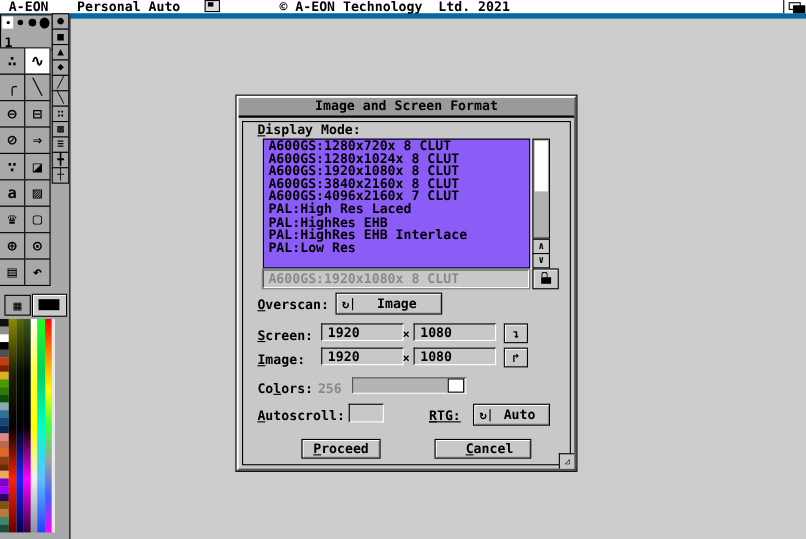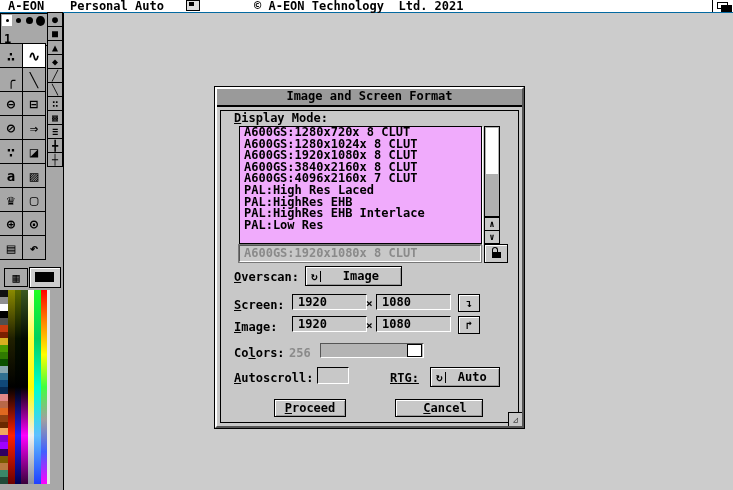--- a/index.html
+++ b/index.html
@@ -1,20 +1,20 @@
 <!DOCTYPE html>
 <html><head>
 <meta charset="utf-8">
 <style>
   html,body{margin:0;padding:0;background:#666;}
   #screen{position:relative;width:733px;height:490px;background:#ccc;overflow:hidden;
           font-family:"DejaVu Sans Mono",monospace;font-weight:bold;color:#000;}
   
   #menubar{position:absolute;left:0;top:0;width:733px;height:12px;background:#fff;
-           border-bottom:1px solid #0369a1;font-size:12px;line-height:12px;}
+           border-bottom:5px solid #0369a1;font-size:12px;line-height:12px;}
   #menubar span{position:absolute;top:0;white-space:pre;}
   #app-name{left:8px;} #app-title{left:70px;} #copyright{left:254px;}
   #menubar-icon{position:absolute;left:186px;top:1px;width:12px;height:9px;
                 border:1px solid #000;background:#ddd;}
   #menubar-icon i{position:absolute;left:2px;top:1px;width:5px;height:4px;background:#000;}
   #depth-gadget{position:absolute;right:0;top:0;width:20px;height:12px;background:#fff;
                 border-left:1px solid #000;}
   #depth-gadget .r1{position:absolute;left:4px;top:2px;width:9px;height:5px;border:1px solid #000;background:#fff;}
   #depth-gadget .r2{position:absolute;left:8px;top:5px;width:9px;height:5px;border:1px solid #000;background:#000;}
   
@@ -48,21 +48,21 @@
   
   #dialog{position:absolute;left:215px;top:87px;width:305px;height:337px;background:#c8c8c8;
           border:2px solid;border-color:#fff #555 #555 #fff;outline:1px solid #000;font-size:12px;}
   #dialog-titlebar{position:absolute;left:0;top:0;right:0;height:16px;background:#9a9a9a;
                    border-bottom:2px solid #000;text-align:center;line-height:15px;}
   #dialog-frame{position:absolute;left:3px;top:21px;right:3px;bottom:3px;border:1px solid #000;}
   .lbl{position:absolute;white-space:pre;}
   .u{text-decoration:underline;}
   #display-mode-label{left:17px;top:22px;}
   #mode-list{position:absolute;left:22px;top:37px;width:241px;height:116px;border:1px solid #000;
-             background:#f0abfc;overflow:hidden;box-shadow:1px 1px 0 #fff;}
+             background:#8b5cf6;overflow:hidden;box-shadow:1px 1px 0 #fff;}
   .mode-row{height:11.6px;line-height:11.6px;padding-left:4px;white-space:pre;}
   #scrollbar{position:absolute;left:267px;top:37px;width:16px;height:116px;}
   #scroll-track{position:absolute;left:0;top:0;width:14px;height:89px;border:1px solid #000;background:#b0b0b0;}
   #scroll-thumb{position:absolute;left:1px;top:1px;width:12px;height:46px;background:#fff;}
   .scroll-arrow{position:absolute;left:0;width:14px;height:12px;border:1px solid #000;background:#c8c8c8;
                 display:flex;align-items:center;justify-content:center;font-size:9px;line-height:9px;}
   #scroll-up{top:91px;} #scroll-down{top:104px;}
   #selected-mode-field{position:absolute;left:22px;top:156px;width:236px;height:15px;background:#c8c8c8;
                        border:1px solid;border-color:#555 #fff #fff #555;outline:1px solid #777;
                        color:#8a8a8a;line-height:15px;padding-left:4px;white-space:pre;}

